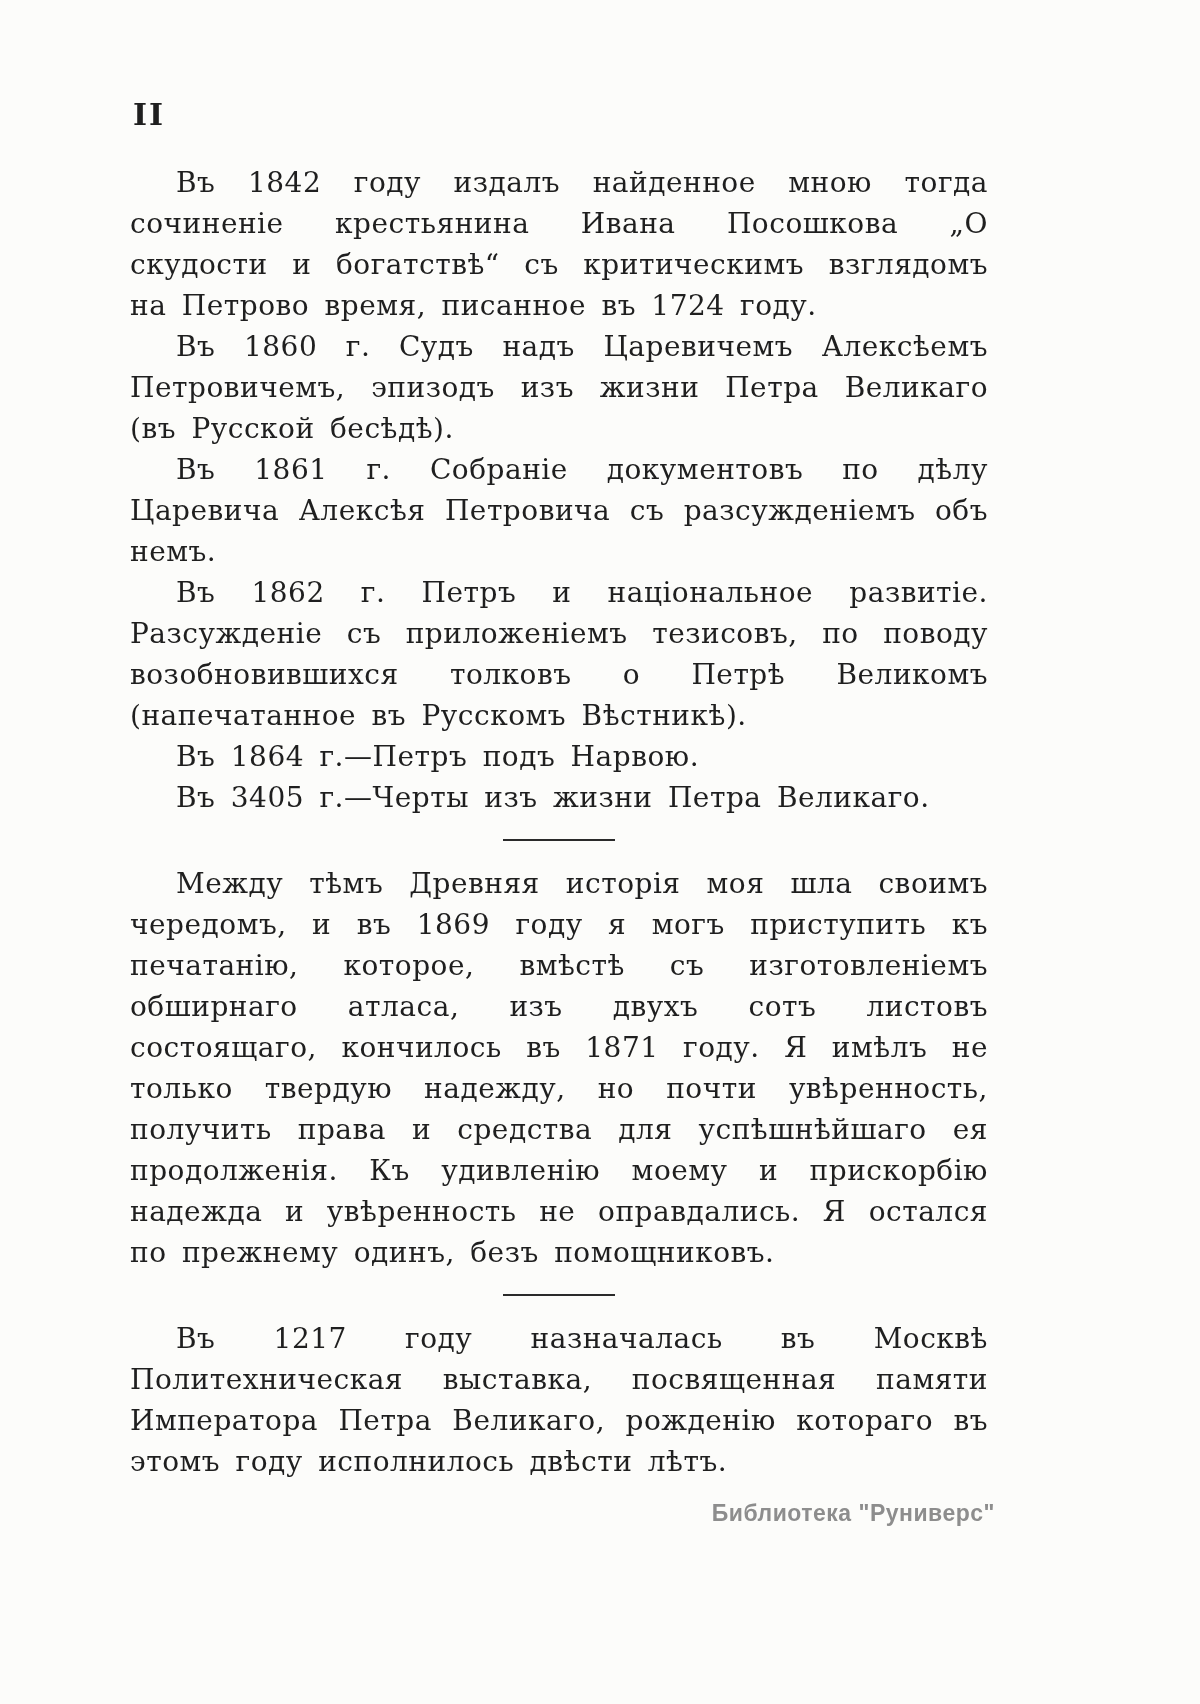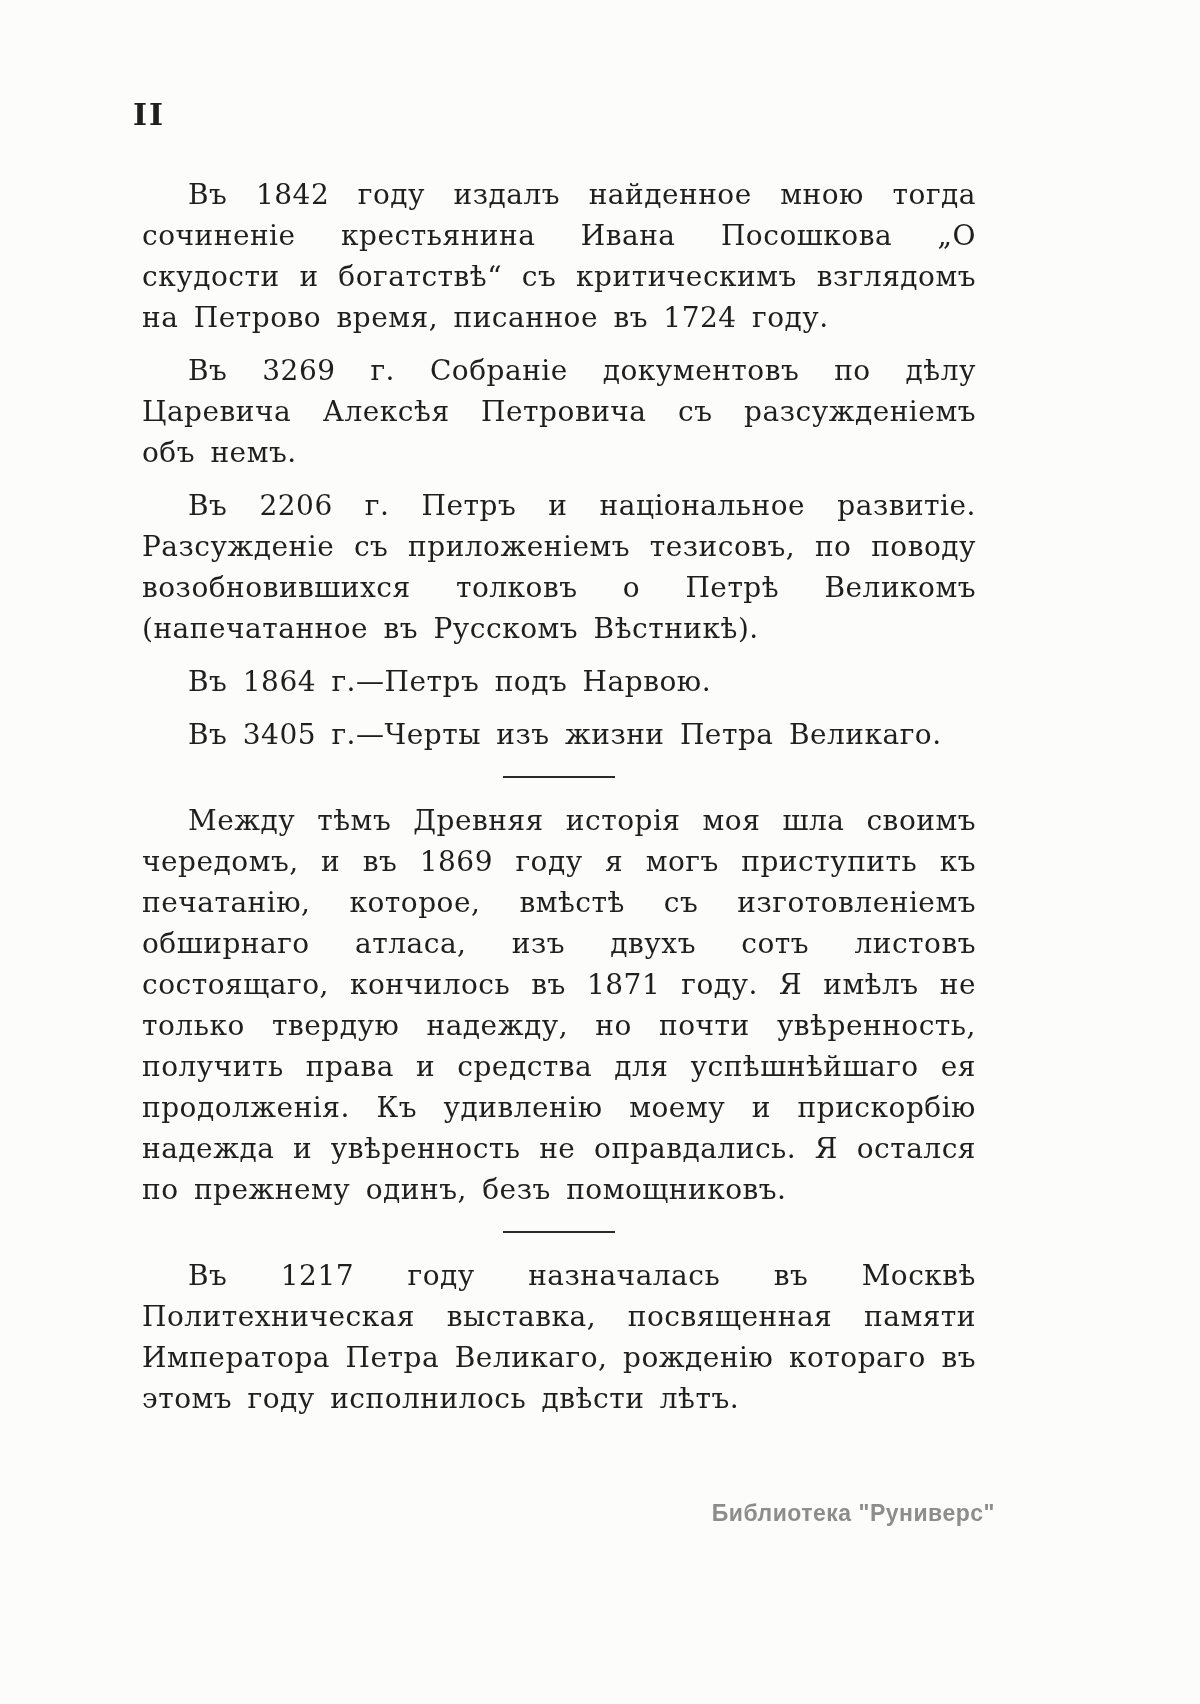--- a/index.html
+++ b/index.html
@@ -23,21 +23,21 @@
     font-weight: bold;
     letter-spacing: 2px;
   }
   .text-block {
     position: absolute;
     left: 130px;
     top: 162px;
     width: 858px;
   }
   .para {
-    margin: 12px;
+    margin: 0;
     font-size: 28px;
     line-height: 41px;
     text-align: justify;
     text-indent: 46px;
     word-spacing: 6px;
     letter-spacing: 0.5px;
   }
   .divider {
     width: 112px;
     height: 0;
@@ -60,24 +60,25 @@
 <body>
 
 <div class="page">
 
   <div class="page-number">II</div>
 
   <div class="text-block">
 
     <p class="para">Въ 1842 году издалъ найденное мною тогда сочиненіе крестьянина Ивана Посошкова „О скудости и богатствѣ“ съ критическимъ взглядомъ на Петрово время, писанное въ 1724 году.</p>
 
+    <p class="para">Въ 1860 г. Судъ надъ Царевичемъ Алексѣемъ Петровичемъ, эпизодъ изъ жизни Петра Великаго (въ Русской бесѣдѣ).</p>
 
-    <p class="para">Въ 3269 г. Собраніе документовъ по дѣлу Царевича Алексѣя Петровича съ разсужденіемъ объ немъ.</p>
+    <p class="para">Въ 1861 г. Собраніе документовъ по дѣлу Царевича Алексѣя Петровича съ разсужденіемъ объ немъ.</p>
 
-    <p class="para">Въ 2206 г. Петръ и національное развитіе. Разсужденіе съ приложеніемъ тезисовъ, по поводу возобновившихся толковъ о Петрѣ Великомъ (напечатанное въ Русскомъ Вѣстникѣ).</p>
+    <p class="para">Въ 1862 г. Петръ и національное развитіе. Разсужденіе съ приложеніемъ тезисовъ, по поводу возобновившихся толковъ о Петрѣ Великомъ (напечатанное въ Русскомъ Вѣстникѣ).</p>
 
 
     <p class="para">Въ 1864 г.—Петръ подъ Нарвою.</p>
 
     <p class="para">Въ 3405 г.—Черты изъ жизни Петра Великаго.</p>
 
     <hr class="divider">
 
     <p class="para">Между тѣмъ Древняя исторія моя шла своимъ чередомъ, и въ 1869 году я могъ приступить къ печатанію, которое, вмѣстѣ съ изготовленіемъ обширнаго атласа, изъ двухъ сотъ листовъ состоящаго, кончилось въ 1871 году. Я имѣлъ не только твердую надежду, но почти увѣренность, получить права и средства для успѣшнѣйшаго ея продолженія. Къ удивленію моему и прискорбію надежда и увѣренность не оправдались. Я остался по прежнему одинъ, безъ помощниковъ.</p>
 

